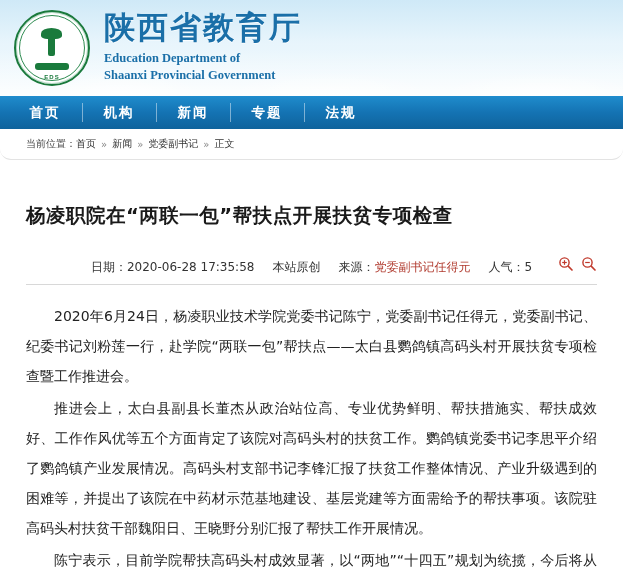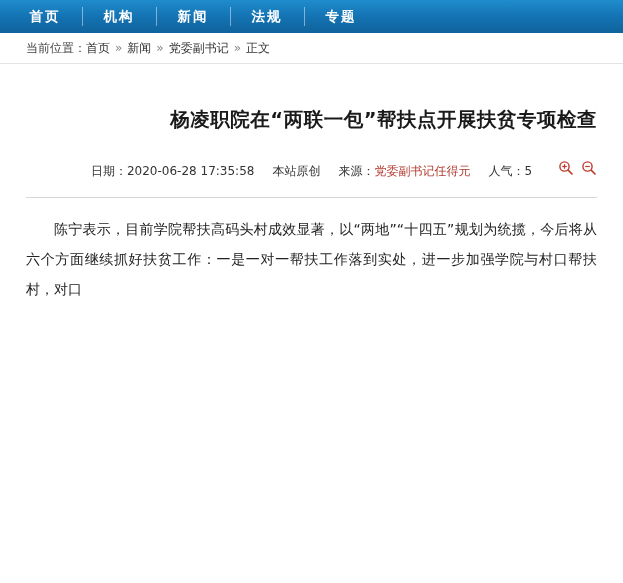--- a/index.html
+++ b/index.html
@@ -162,58 +162,59 @@
     background: rgba(255,255,255,0.45);
   }
 
   
   .breadcrumb {
     height: 30px;
     display: flex;
     align-items: center;
     padding-left: 26px;
     font-family: "DejaVu Sans", sans-serif;
-    font-size: 12px;
+    font-size: 10px;
     color: #444444;
     border-bottom: 1px solid #e3e3e3;
     background: #ffffff;
+    border-radius: 11px;
   }
   .breadcrumb .sep {
     margin: 0 5px;
     color: #888888;
   }
   .breadcrumb .crumb {
     color: #333333;
     cursor: pointer;
   }
 
   
   .article {
     padding: 0 26px;
   }
   .art-title {
     margin-top: 42px;
-    text-align: right;
+    text-align: left;
     font-family: "DejaVu Sans", sans-serif;
     font-size: 19.5px;
     font-weight: bold;
     color: #1a1a1a;
     letter-spacing: 0.5px;
   }
   .meta {
     margin-top: 30px;
     position: relative;
     display: flex;
     align-items: center;
     justify-content: center;
     gap: 18px;
     font-family: "DejaVu Sans", sans-serif;
     font-size: 12px;
     color: #333333;
-    padding-bottom: 17px;
+    padding-bottom: 8px;
     border-bottom: 1px solid #d8d8d8;
   }
   .meta .src-link {
     color: #b03a2e;
     cursor: pointer;
   }
   .meta-zoom {
     position: absolute;
     right: 0;
     top: -3px;
@@ -237,27 +238,44 @@
     text-align: justify;
     text-indent: 2em;
   }
   .body-text p { margin: 0 0 2px 0; }
 </style>
 </head>
 <body>
 
 <div class="page">
 
+  <div class="banner">
+    <div class="banner-inner">
+      <div class="emblem">
+        <div class="ring-text"></div>
+        <div class="torch"></div>
+        <div class="base"></div>
+        <div class="abbr">EDS</div>
+      </div>
+      <div class="title-block">
+        <div class="cn-title">陕西省教育厅</div>
+        <div class="en-title">
+          <div>Education Department of</div>
+          <div>Shaanxi Provincial Government</div>
+        </div>
+      </div>
+    </div>
+  </div>
 
   <div class="nav">
     <div class="nav-item">首页</div>
     <div class="nav-item">机构</div>
     <div class="nav-item">新闻</div>
+    <div class="nav-item">专题</div>
     <div class="nav-item">法规</div>
-    <div class="nav-item">专题</div>
   </div>
 
   <div class="breadcrumb">
     <span>当前位置：</span>
     <span class="crumb">首页</span>
     <span class="sep">»</span>
     <span class="crumb">新闻</span>
     <span class="sep">»</span>
     <span class="crumb">党委副书记</span>
     <span class="sep">»</span>
@@ -292,17 +310,19 @@
           <svg width="16" height="16" viewBox="0 0 16 16">
             <circle cx="6.5" cy="6.5" r="4.6" fill="none" stroke="#c0392b" stroke-width="1.4"></circle>
             <line x1="9.9" y1="9.9" x2="14.5" y2="14.5" stroke="#c0392b" stroke-width="1.6"></line>
             <line x1="4.2" y1="6.5" x2="8.8" y2="6.5" stroke="#c0392b" stroke-width="1.2"></line>
           </svg>
         </span>
       </span>
     </div>
 
     <div class="body-text">
+      <p>2020年6月24日，杨凌职业技术学院党委书记陈宁，党委副书记任得元，党委副书记、纪委书记刘粉莲一行，赴学院“两联一包”帮扶点——太白县鹦鸽镇高码头村开展扶贫专项检查暨工作推进会。</p>
+      <p>推进会上，太白县副县长董杰从政治站位高、专业优势鲜明、帮扶措施实、帮扶成效好、工作作风优等五个方面肯定了该院对高码头村的扶贫工作。鹦鸽镇党委书记李思平介绍了鹦鸽镇产业发展情况。高码头村支部书记李锋汇报了扶贫工作整体情况、产业升级遇到的困难等，并提出了该院在中药材示范基地建设、基层党建等方面需给予的帮扶事项。该院驻高码头村扶贫干部魏阳日、王晓野分别汇报了帮扶工作开展情况。</p>
       <p>陈宁表示，目前学院帮扶高码头村成效显著，以“两地”“十四五”规划为统揽，今后将从六个方面继续抓好扶贫工作：一是一对一帮扶工作落到实处，进一步加强学院与村口帮扶村，对口</p>
     </div>
   </div>
 
 </div>
 
 </body></html>

